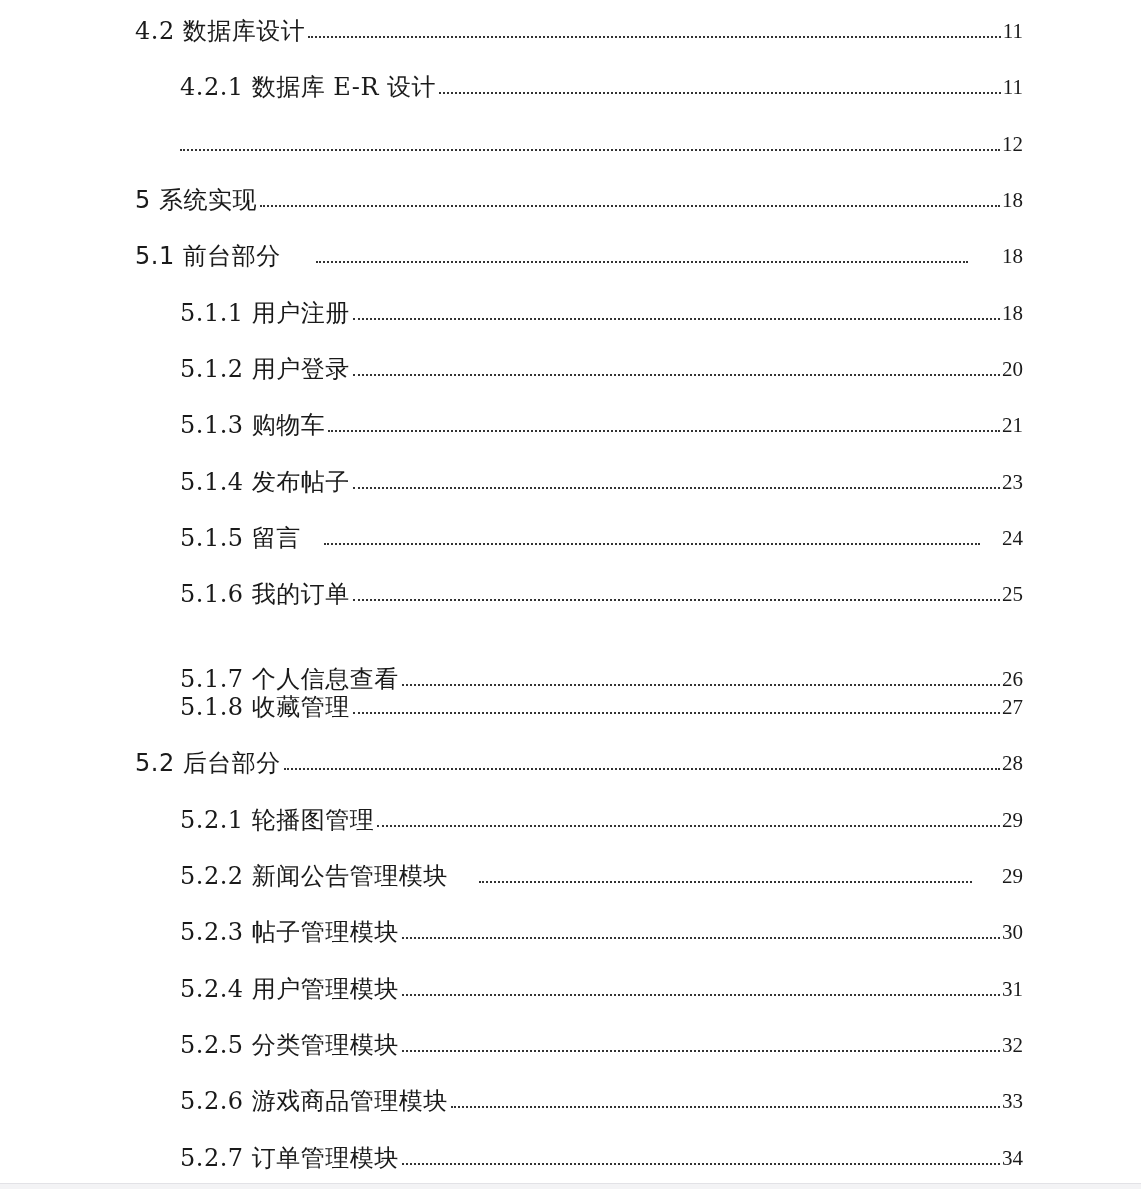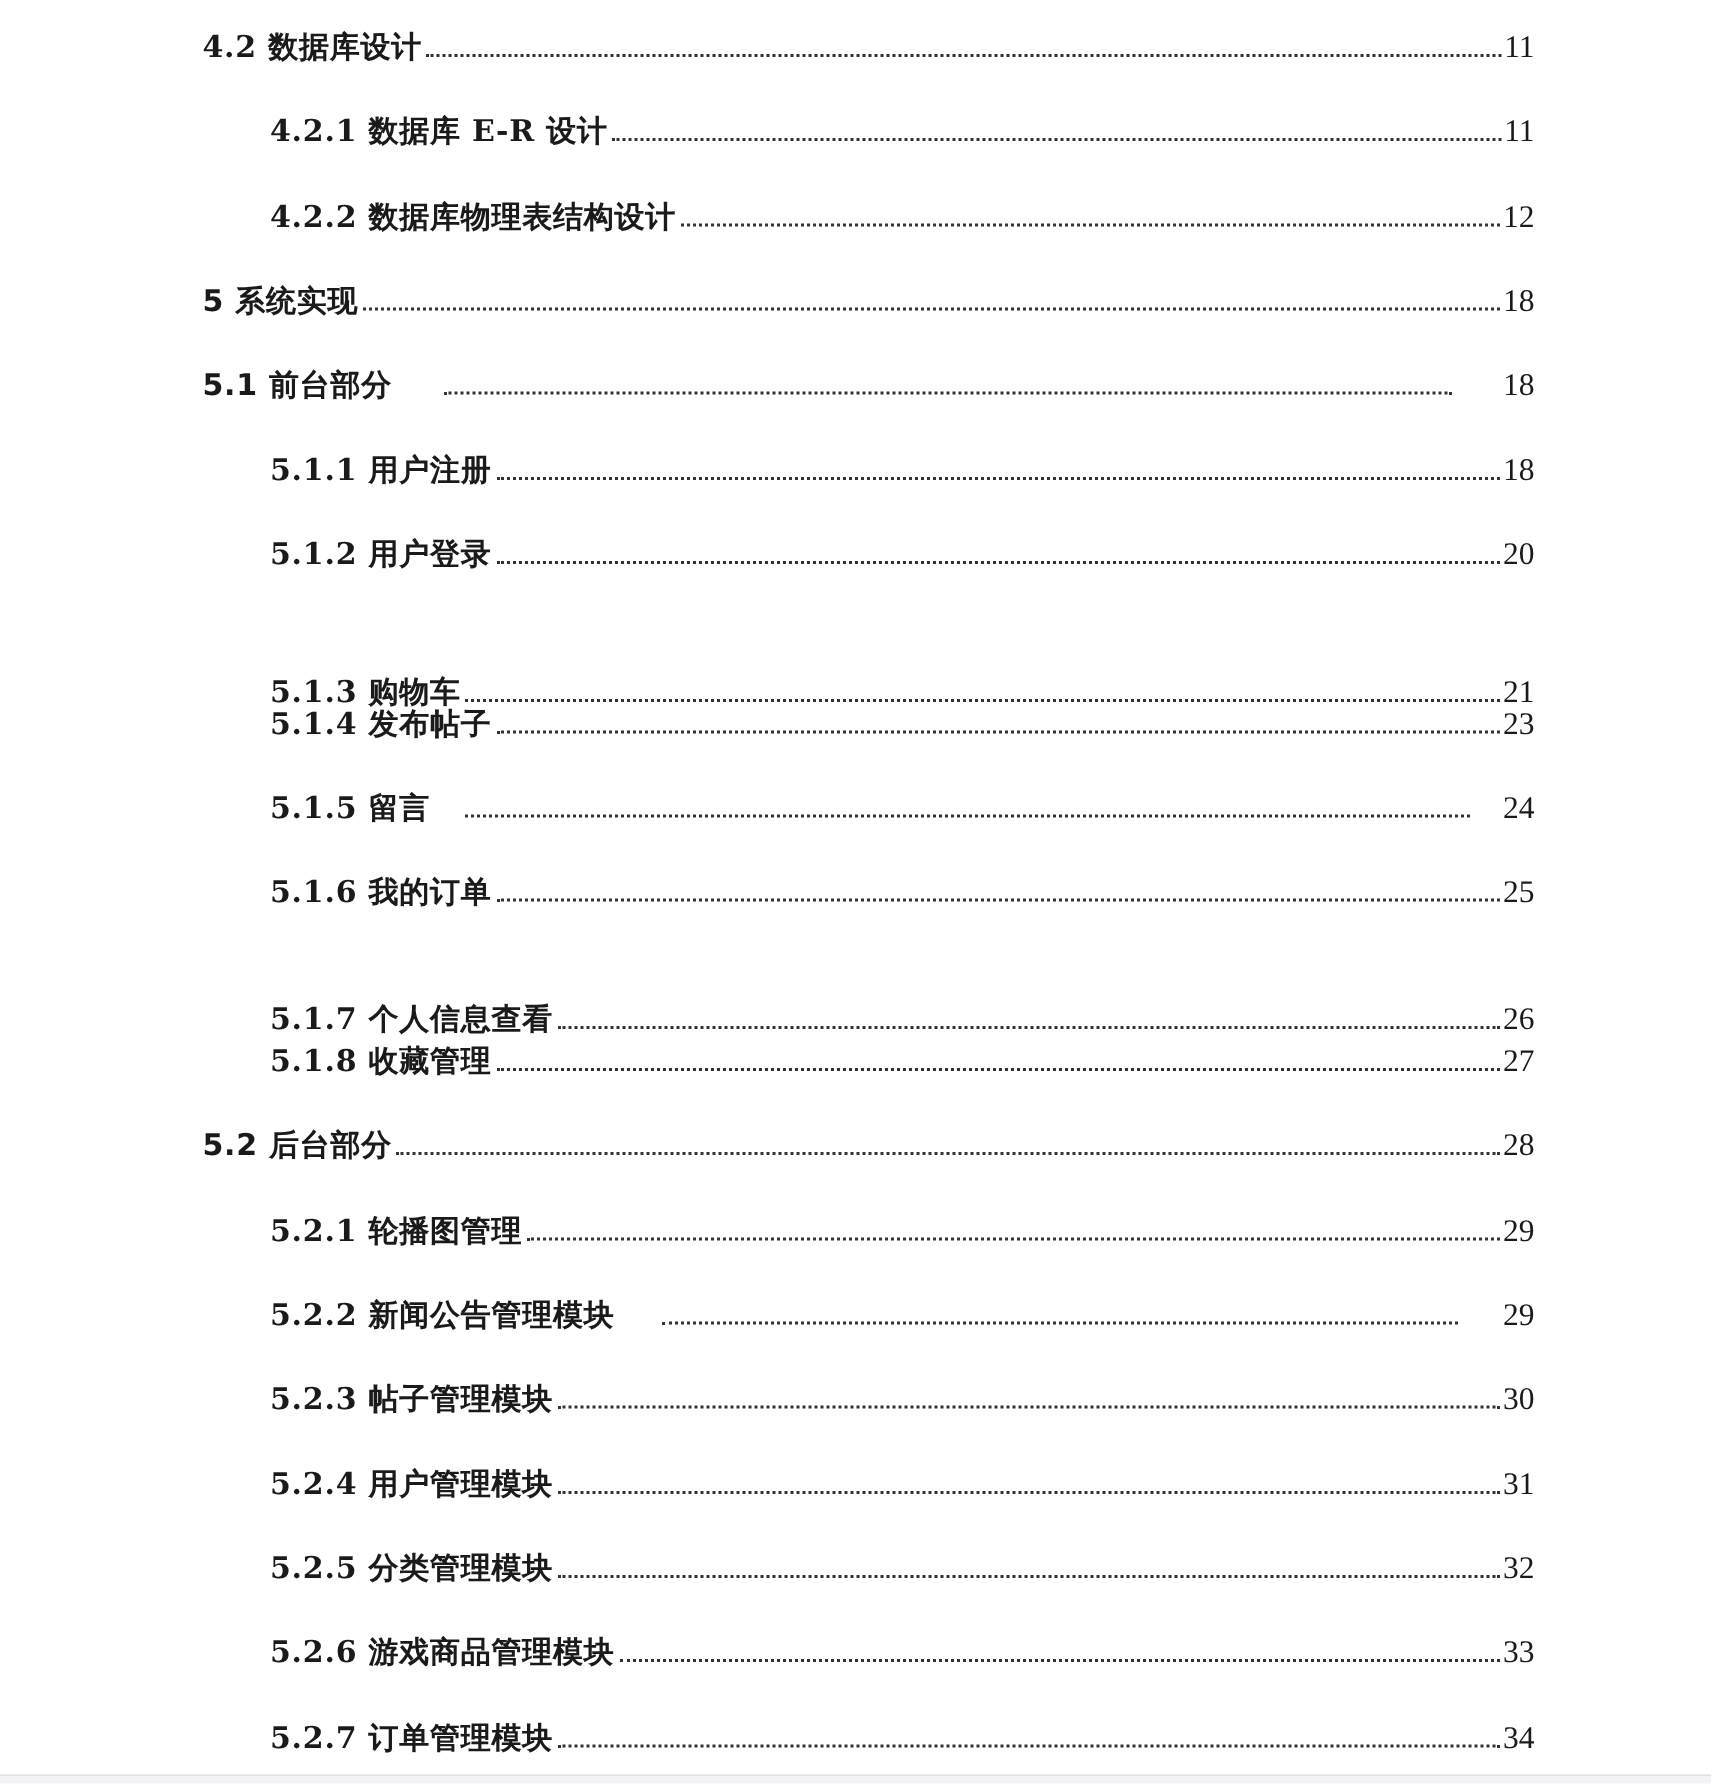--- a/index.html
+++ b/index.html
@@ -7,23 +7,22 @@
     width: 1141px; height: 1189px; background: #ffffff; position: relative; overflow: hidden;
     font-family: "DejaVu Serif", "Liberation Serif", serif; color: #1a1a1a;
   }
   .toc { position: absolute; left: 0; top: 0; width: 1141px; }
   .toc-row {
     position: absolute; left: 0; right: 0; height: 30px;
     display: flex; align-items: flex-end;
   }
   .toc-row.l1 .label { font-family: "DejaVu Sans", "Liberation Sans", sans-serif; }
   .label {
-    white-space: nowrap; font-size: 20px; line-height: 24px; padding-right: 3px;
+    white-space: nowrap; font-size: 24px; line-height: 24px; padding-right: 3px;
     letter-spacing: 0.5px;
-    font-weight: bold;
   }
   .leader {
     flex: 1; height: 0; border-bottom: 2px dotted #333; margin-bottom: 5px;
   }
   .page {
     font-family: "Liberation Serif", "DejaVu Serif", serif;
     font-size: 21px; line-height: 24px; padding-left: 2px; text-align: left;
   }
   .bottom-bar {
     position: absolute; left: 0; right: 0; top: 1183px; height: 6px;
@@ -38,21 +37,20 @@
     <span class="label">4.2 数据库设计</span>
     <span class="leader"></span>
     <span class="page">11</span>
   </div>
   <div class="toc-row l3" style="top:69px;left:180px;right:118px;">
     <span class="label">4.2.1 数据库 E-R 设计</span>
     <span class="leader"></span>
     <span class="page">11</span>
   </div>
   <div class="toc-row l3" style="top:126px;left:180px;right:118px;">
-    <span class="label">4.2.2 数据库物理表结构设计</span>
     <span class="leader"></span>
     <span class="page">12</span>
   </div>
   <div class="toc-row l1" style="top:182px;left:135px;right:118px;">
     <span class="label">5 系统实现</span>
     <span class="leader"></span>
     <span class="page">18</span>
   </div>
   <div class="toc-row l1" style="top:238px;left:135px;right:118px;gap:32px;">
     <span class="label">5.1 前台部分</span>
@@ -62,21 +60,21 @@
   <div class="toc-row l3" style="top:295px;left:180px;right:118px;">
     <span class="label">5.1.1 用户注册</span>
     <span class="leader"></span>
     <span class="page">18</span>
   </div>
   <div class="toc-row l3" style="top:351px;left:180px;right:118px;">
     <span class="label">5.1.2 用户登录</span>
     <span class="leader"></span>
     <span class="page">20</span>
   </div>
-  <div class="toc-row l3" style="top:407px;left:180px;right:118px;margin-top:36px;">
+  <div class="toc-row l3" style="top:407px;left:180px;right:118px;">
     <span class="label">5.1.3 购物车</span>
     <span class="leader"></span>
     <span class="page">21</span>
   </div>
   <div class="toc-row l3" style="top:464px;left:180px;right:118px;">
     <span class="label">5.1.4 发布帖子</span>
     <span class="leader"></span>
     <span class="page">23</span>
   </div>
   <div class="toc-row l3" style="top:520px;left:180px;right:118px;gap:20px;">

